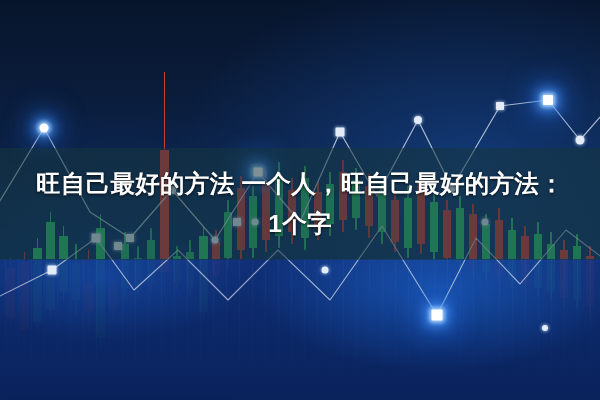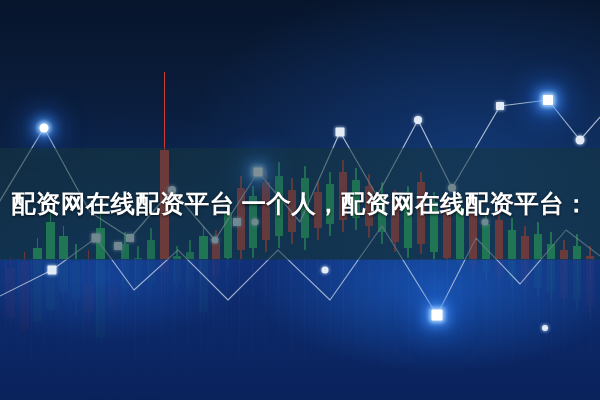--- a/index.html
+++ b/index.html
@@ -554,16 +554,17 @@
       <div class="node sq soft" style="left: 118px; top: 246px; width: 8px; height: 8px;"></div>
       <div class="node ci soft" style="left: 255px; top: 222px; width: 7px; height: 7px;"></div>
       <div class="node ci soft" style="left: 325px; top: 270px; width: 7px; height: 7px;"></div>
       <div class="node sq glow" style="left: 437px; top: 315px; width: 11px; height: 11px;"></div>
       <div class="node ci soft" style="left: 485px; top: 222px; width: 7px; height: 7px;"></div>
       <div class="node ci soft" style="left: 545px; top: 328px; width: 6px; height: 6px;"></div>
     </div>
 
   <div class="text-band"></div>
   <div class="title-wrap">
-    <div class="title-line l1">配资网在线配资平台 一个人，配资网在线配资平台：</div>
+    <div class="title-line l1">旺自己最好的方法 一个人，旺自己最好的方法：</div>
+    <div class="title-line l2">1个字</div>
   </div>
 
 </div>
 
 </body></html>

